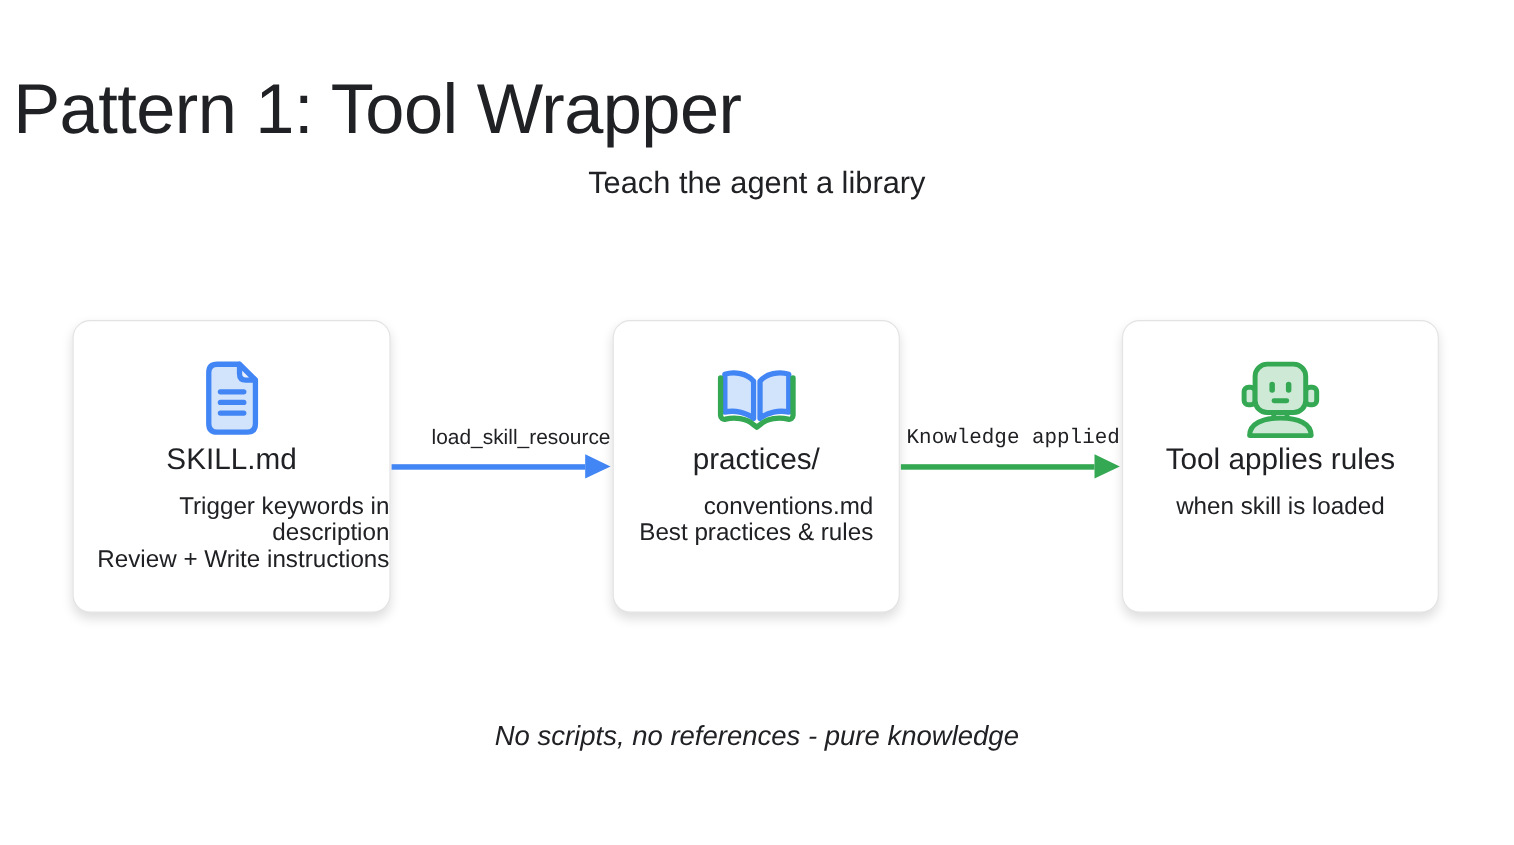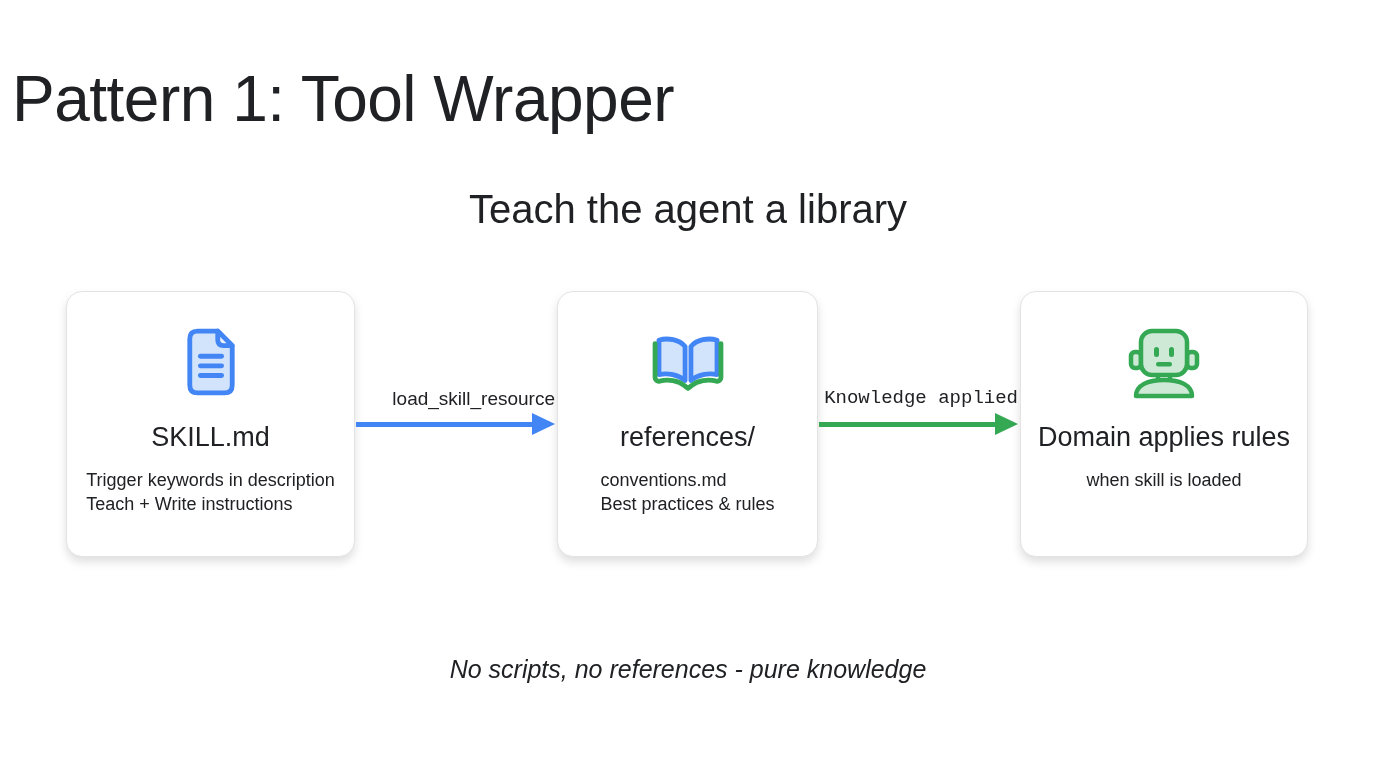--- a/index.html
+++ b/index.html
@@ -10,38 +10,38 @@
   }
   .stage{position:relative;width:1376px;height:768px;background:var(--background,#ffffff);}
 
   .page-title{
     position:absolute;top:70px;left:0;width:100%;
     text-align:left;font-size:64px;font-weight:500;
     letter-spacing:-0.5px;line-height:58px;padding-left:12px;
   }
   .page-subtitle{
     position:absolute;top:146px;left:0;width:100%;
-    text-align:center;font-size:40px;font-weight:500;line-height:40px;margin-top:43px;
+    text-align:center;font-size:28px;font-weight:500;line-height:40px;
   }
 
   .node{
     position:absolute;top:291px;height:266px;box-sizing:border-box;
     background:#fff;border:1px solid var(--box-border,#e3e3e3);
     border-radius:16px;
     box-shadow:0 5px 10px rgba(0,0,0,0.13);
     display:flex;flex-direction:column;align-items:center;
     padding-top:33px;
   }
   .node-1{left:66px;width:289px;}
   .node-2{left:557px;width:261px;}
   .node-3{left:1020px;width:288px;}
 
   .node-icon{height:74px;display:flex;align-items:center;justify-content:center;}
-  .node-title{margin-top:20px;font-size:27px;font-weight:400;line-height:36px;}
-  .node-desc{margin-top:13px;font-size:18px;line-height:24px;text-align:left;}
+  .node-title{font-size:27px;font-weight:400;line-height:36px;}
+  .node-desc{margin-top:13px;font-size:22px;line-height:24px;text-align:right;}
 
   .arrow{position:absolute;top:387px;text-align:right;}
   .arrow-1{left:356px;width:199px;}
   .arrow-2{left:819px;width:199px;font-family:Liberation Mono, monospace;}
   .arrow-label{font-size:19px;line-height:23px;margin-bottom:2px;white-space:nowrap;}
   .arrow-graphic{display:flex;align-items:center;height:24px;}
   .arrow-line{flex:1;height:5px;}
   .arrow-head{
     width:0;height:0;
     border-top:11px solid transparent;
@@ -83,41 +83,41 @@
         <g class="sb" stroke-width="5" stroke-linecap="round">
           <line x1="17" y1="30" x2="39" y2="30"></line>
           <line x1="17" y1="40" x2="39" y2="40"></line>
           <line x1="17" y1="50" x2="39" y2="50"></line>
         </g>
       </svg>
     </div>
     <div class="node-title">SKILL.md</div>
     <div class="node-desc">
       <div>Trigger keywords in description</div>
-      <div>Teach + Write instructions</div>
+      <div>Review + Write instructions</div>
     </div>
   </div>
 
   <div class="arrow arrow-1 arrow-blue">
     <div class="arrow-label">load_skill_resource</div>
     <div class="arrow-graphic">
       <div class="arrow-line"></div>
       <div class="arrow-head"></div>
     </div>
   </div>
 
   <div class="node node-2">
     <div class="node-icon">
       <svg width="78" height="62" viewBox="0 0 80 64" aria-hidden="true">
         <path class="flb sb" stroke-width="5" stroke-linejoin="round" d="M37 16 C 31 9 19 6.5 10 9.5 L10 45 C 19 43 30 45 37 51 Z"></path>
         <path class="flb sb" stroke-width="5" stroke-linejoin="round" d="M43 16 C 49 9 61 6.5 70 9.5 L70 45 C 61 43 50 45 43 51 Z"></path>
         <path class="nf sg sb" stroke-width="5" stroke-linecap="round" stroke-linejoin="round" d="M6 13 L6 48 C 6 50.5 8.2 52.3 10.6 51.7 C 19.5 49.6 30 51 36.5 56.5 L 40 59.2 L 43.5 56.5 C 50 51 60.5 49.6 69.4 51.7 C 71.8 52.3 74 50.5 74 48 L74 13"></path>
       </svg>
     </div>
-    <div class="node-title">references/</div>
+    <div class="node-title">practices/</div>
     <div class="node-desc">
       <div>conventions.md</div>
       <div>Best practices &amp; rules</div>
     </div>
   </div>
 
   <div class="arrow arrow-2 arrow-green">
     <div class="arrow-label">Knowledge applied</div>
     <div class="arrow-graphic">
       <div class="arrow-line"></div>
@@ -131,21 +131,21 @@
         <rect class="flg sg" stroke-width="4.5" x="3" y="27" width="10" height="16" rx="4"></rect>
         <rect class="flg sg" stroke-width="4.5" x="59" y="27" width="10" height="16" rx="4"></rect>
         <rect class="flg sg" stroke-width="4.5" x="13" y="6" width="46" height="44" rx="11"></rect>
         <rect class="fg" x="26" y="22" width="5" height="10" rx="2.5"></rect>
         <rect class="fg" x="41" y="22" width="5" height="10" rx="2.5"></rect>
         <rect class="fg" x="28" y="37" width="16" height="4.5" rx="2.2"></rect>
         <path class="flg sg" stroke-width="4.5" d="M30 50 V57 M42 50 V57"></path>
         <path class="flg sg" stroke-width="4.5" stroke-linejoin="round" d="M8 71 C 8 60 20 55 36 55 C 52 55 64 60 64 71 Z"></path>
       </svg>
     </div>
-    <div class="node-title">Domain applies rules</div>
+    <div class="node-title">Tool applies rules</div>
     <div class="node-desc">
       <div>when skill is loaded</div>
     </div>
   </div>
 
   <div class="footer-note">No scripts, no references - pure knowledge</div>
 
 </div>
 
 </body></html>

